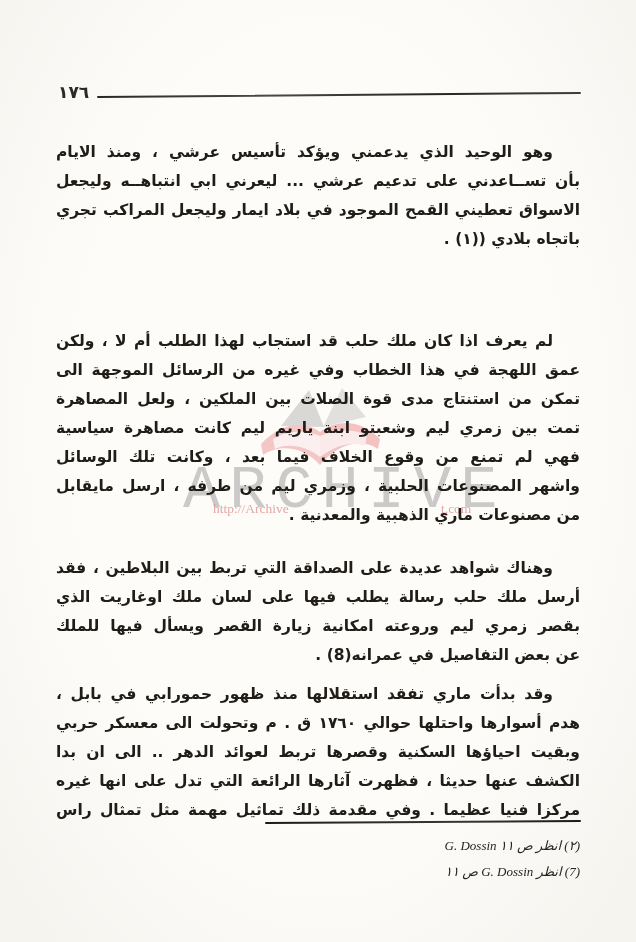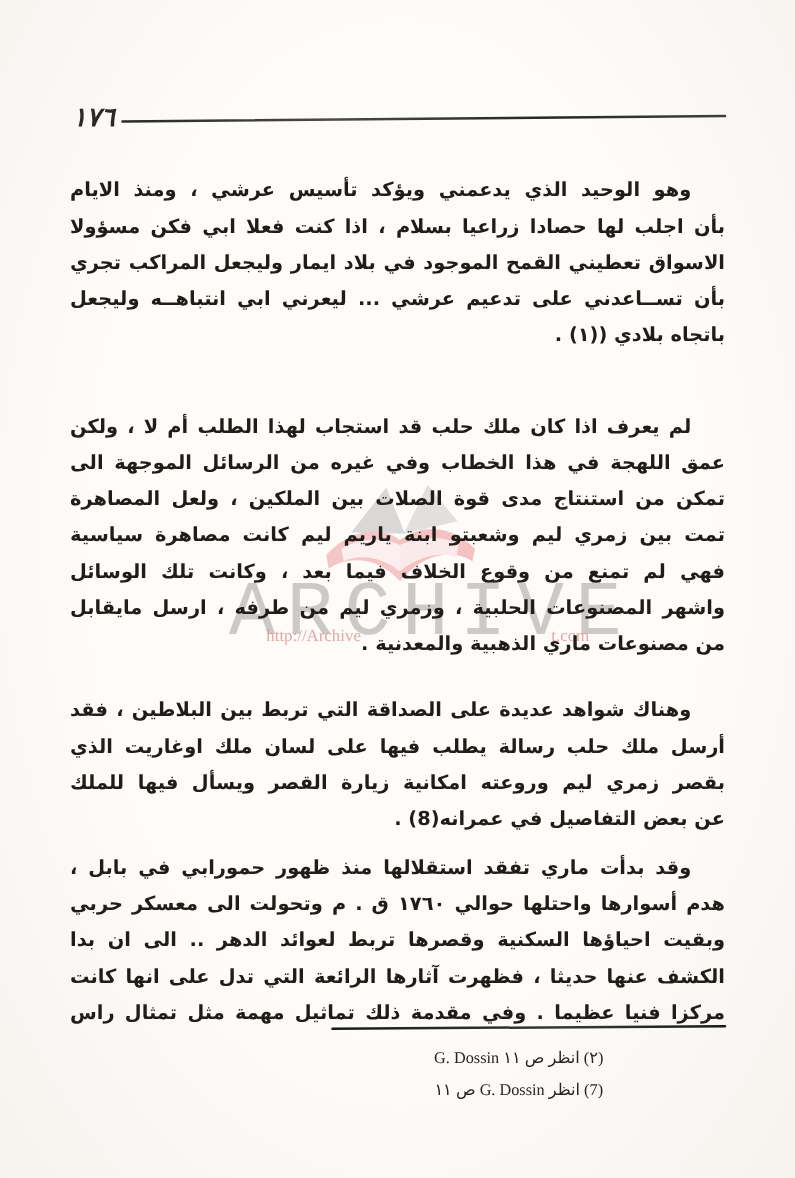--- a/index.html
+++ b/index.html
@@ -8,21 +8,21 @@
     background:#fbfaf6;
     font-family:"DejaVu Sans",sans-serif;
   }
   .page{
     position:absolute;inset:0;
     background:radial-gradient(ellipse at 50% 45%, #fdfcf9 55%, #f4f3ee 100%);
   }
   
   .page-number{
     position:absolute;left:58px;top:82px;
-    font-size:21px;font-weight:700;color:#2b2926;direction:ltr;font-style:italic;
+    font-size:17px;font-weight:700;color:#2b2926;direction:ltr;
   }
   .header-rule{
     position:absolute;left:97px;top:94px;width:484px;height:2px;
     background:linear-gradient(90deg,#161616 0%,#3a3a3a 35%,#141414 70%,#2f2f2f 100%);
     transform:rotate(-0.5deg);opacity:.92;border-radius:1px;
   }
   
   .watermark{position:absolute;inset:0;z-index:1;}
   .wm-logo{position:absolute;left:253px;top:386px;opacity:.62;}
   .wm-brand{
@@ -56,21 +56,21 @@
     position:absolute;left:265px;top:821px;width:316px;height:2px;
     background:linear-gradient(90deg,#1b1b1b,#383838 60%,#191919);
     transform:rotate(-0.35deg);z-index:2;border-radius:1px;
   }
   .footnotes{
     position:absolute;right:56px;top:833px;width:330px;z-index:2;
     direction:rtl;color:#262420;
     font-family:"Liberation Serif","DejaVu Sans",serif;
     font-size:13px;
   }
-  .footnote{height:26px;line-height:26px;text-align:center;white-space:nowrap;}
+  .footnote{height:26px;line-height:26px;text-align:right;white-space:nowrap;font-style:italic;}
 </style>
 </head>
 <body>
 
 <div class="page">
 
   <div class="page-number">١٧٦</div>
   <div class="header-rule"></div>
 
   <div class="watermark">
@@ -84,23 +84,22 @@
     </svg>
     <div class="wm-brand">ARCHIVE</div>
     <div class="wm-url-prefix">http://Archive</div>
     <div class="wm-url-suffix">t.com</div>
   </div>
 
   <div class="text-block">
 
     <div class="para p1">
       <div class="line first">وهو الوحيد الذي يدعمني ويؤكد تأسيس عرشي ، ومنذ الايام العديدة</div>
-      <div class="line">بأن اجلب لها حصادا زراعيا بسلام ، اذا كنت فعلا ابي فكن مسؤولا</div>
+      <div class="line">بأن تســاعدني على تدعيم عرشي ... ليعرني ابي انتباهــه وليجعل</div>
       <div class="line">الاسواق تعطيني القمح الموجود في بلاد ايمار وليجعل المراكب تجري</div>
-      <div class="line">بأن تســاعدني على تدعيم عرشي ... ليعرني ابي انتباهــه وليجعل</div>
       <div class="line last">باتجاه بلادي ((١) .</div>
     </div>
 
     <div class="para p2">
       <div class="line first">لم يعرف اذا كان ملك حلب قد استجاب لهذا الطلب أم لا ، ولكن</div>
       <div class="line">عمق اللهجة في هذا الخطاب وفي غيره من الرسائل الموجهة الى ملك حلب.</div>
       <div class="line">تمكن من استنتاج مدى قوة الصلات بين الملكين ، ولعل المصاهرة التي</div>
       <div class="line">تمت بين زمري ليم وشعبتو ابنة ياريم ليم كانت مصاهرة سياسية</div>
       <div class="line">فهي لم تمنع من وقوع الخلاف فيما بعد ، وكانت تلك الوسائل مصحوبة</div>
       <div class="line">واشهر المصنوعات الحلبية ، وزمري ليم من طرفه ، ارسل مايقابل ذلك</div>
@@ -111,21 +110,21 @@
       <div class="line first">وهناك شواهد عديدة على الصداقة التي تربط بين البلاطين ، فقد</div>
       <div class="line">أرسل ملك حلب رسالة يطلب فيها على لسان ملك اوغاريت الذي سمع</div>
       <div class="line">بقصر زمري ليم وروعته امكانية زيارة القصر ويسأل فيها للملك الاوغاريتي</div>
       <div class="line last">عن بعض التفاصيل في عمرانه(8) .</div>
     </div>
 
     <div class="para p4">
       <div class="line first">وقد بدأت ماري تفقد استقلالها منذ ظهور حمورابي في بابل ، حيث</div>
       <div class="line">هدم أسوارها واحتلها حوالي ١٧٦٠ ق . م وتحولت الى معسكر حربي</div>
       <div class="line">وبقيت احياؤها السكنية وقصرها تربط لعوائد الدهر .. الى ان بدا</div>
-      <div class="line">الكشف عنها حديثا ، فظهرت آثارها الرائعة التي تدل على انها كانت</div>
+      <div class="line">الكشف عنها حديثا ، فظهرت آثارها الرائعة التي تدل على انها غيره</div>
       <div class="line">مركزا فنيا عظيما . وفي مقدمة ذلك تماثيل مهمة مثل تمثال راس المحارب</div>
     </div>
 
   </div>
 
   <div class="footnote-rule"></div>
   <div class="footnotes">
     <div class="footnote">(٢)   انظر ص ١١ G. Dossin</div>
     <div class="footnote">(7)   انظر G. Dossin ص ١١</div>
   </div>

